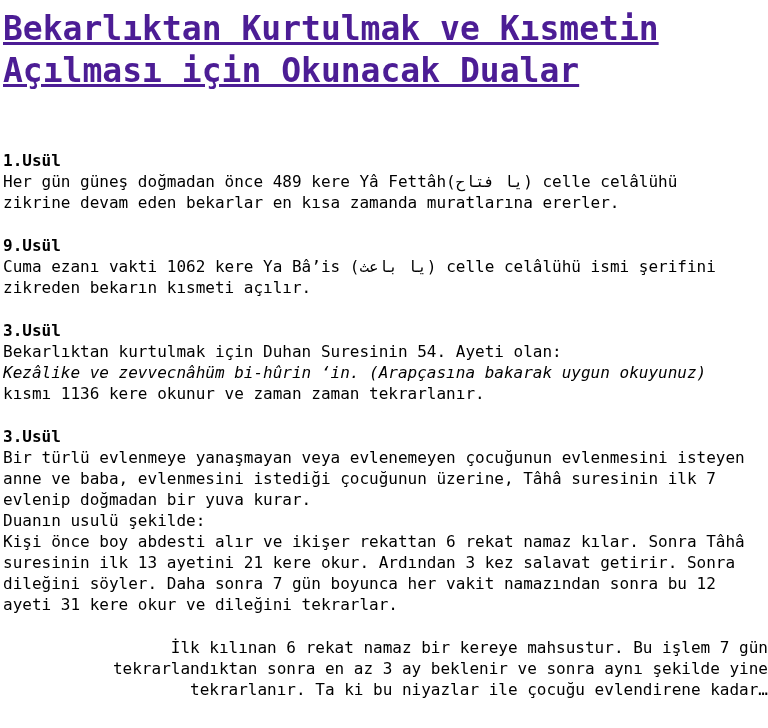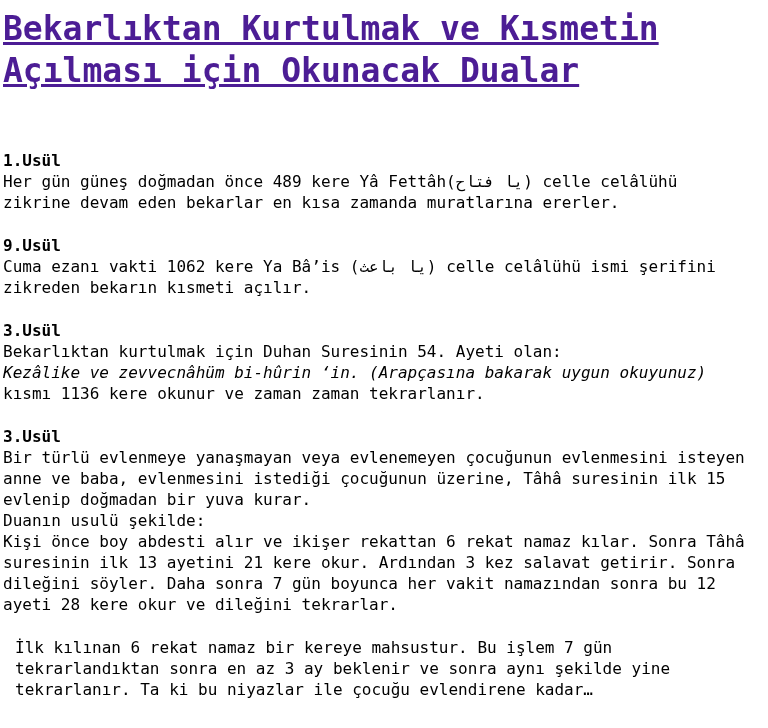--- a/index.html
+++ b/index.html
@@ -27,21 +27,22 @@
   }
   h1 a {
     color: #4c1d95;
     text-decoration: underline;
     cursor: pointer;
   }
   .section {
     margin: 0 0 22px 0;
   }
   .closing {
-    margin: 12px;
+    margin: 0;
+    text-align: right;
   }
   .heading {
     font-weight: bold;
     white-space: pre;
   }
   .line {
     white-space: pre;
   }
   .em {
     font-style: italic;
@@ -72,26 +73,26 @@
 <div class="section">
   <div class="heading">3.Usül</div>
   <div class="line">Bekarlıktan kurtulmak için Duhan Suresinin 54. Ayeti olan:</div>
   <div class="line em">Kezâlike ve zevvecnâhüm bi-hûrin ‘in. (Arapçasına bakarak uygun okuyunuz)</div>
   <div class="line">kısmı 1136 kere okunur ve zaman zaman tekrarlanır.</div>
 </div>
 
 <div class="section">
   <div class="heading">3.Usül</div>
   <div class="line">Bir türlü evlenmeye yanaşmayan veya evlenemeyen çocuğunun evlenmesini isteyen</div>
-  <div class="line">anne ve baba, evlenmesini istediği çocuğunun üzerine, Tâhâ suresinin ilk 15</div>
+  <div class="line">anne ve baba, evlenmesini istediği çocuğunun üzerine, Tâhâ suresinin ilk 7</div>
   <div class="line">evlenip doğmadan bir yuva kurar.</div>
   <div class="line">Duanın usulü şekilde:</div>
   <div class="line">Kişi önce boy abdesti alır ve ikişer rekattan 6 rekat namaz kılar. Sonra Tâhâ</div>
   <div class="line">suresinin ilk 13 ayetini 21 kere okur. Ardından 3 kez salavat getirir. Sonra</div>
   <div class="line">dileğini söyler. Daha sonra 7 gün boyunca her vakit namazından sonra bu 12</div>
-  <div class="line">ayeti 28 kere okur ve dileğini tekrarlar.</div>
+  <div class="line">ayeti 31 kere okur ve dileğini tekrarlar.</div>
 </div>
 
 <div class="closing">
   <div class="line">İlk kılınan 6 rekat namaz bir kereye mahsustur. Bu işlem 7 gün</div>
   <div class="line">tekrarlandıktan sonra en az 3 ay beklenir ve sonra aynı şekilde yine</div>
   <div class="line">tekrarlanır. Ta ki bu niyazlar ile çocuğu evlendirene kadar…</div>
 </div>
 
 </body></html>

